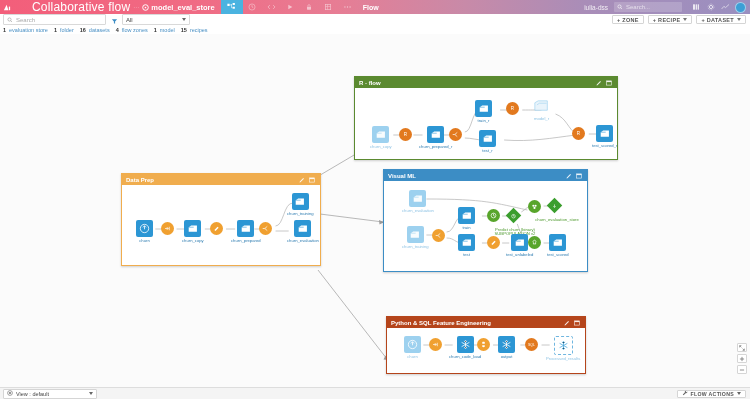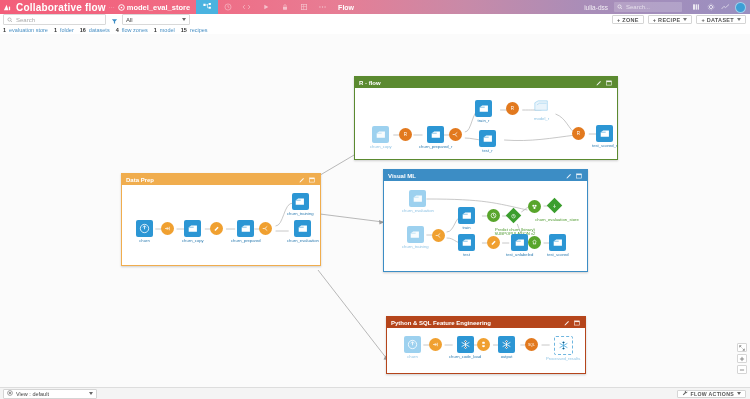--- a/index.html
+++ b/index.html
@@ -13,22 +13,22 @@
 
   
   .topbar{
     position:absolute;left:0;top:0;width:750px;height:14px;
     background:linear-gradient(90deg,#f35e7a 0%,#f06b84 26%,#e77d94 45%,#c88aa8 62%,#a98db8 78%,#9a8fc0 100%);
     display:flex;align-items:center;
   }
   .tb-logo{width:14px;height:14px;display:flex;align-items:center;justify-content:center;}
   .tb-logo svg{display:block;}
   .tb-title{
-    font-size:10px;font-weight:bold;color:#fff;letter-spacing:.2px;
-    white-space:nowrap;margin-left:2px;
+    font-size:12px;font-weight:normal;color:#fff;letter-spacing:.2px;
+    white-space:nowrap;margin-left:18px;
   }
   .tb-sep{font-size:6px;color:rgba(255,255,255,.6);margin:0 3px;}
   .tb-proj{font-size:7.5px;font-weight:bold;color:#fff;white-space:nowrap;}
   .tb-projicon{display:inline-block;width:7px;height:7px;margin-right:2px;vertical-align:-1px;}
   .tb-flowbtn{
     width:22px;height:14px;background:#4ab3e0;display:flex;align-items:center;justify-content:center;
     margin-left:6px;
   }
   .tb-icons{display:flex;align-items:center;height:14px;}
   .tb-ic{width:19px;height:14px;display:flex;align-items:center;justify-content:center;opacity:.55;}

